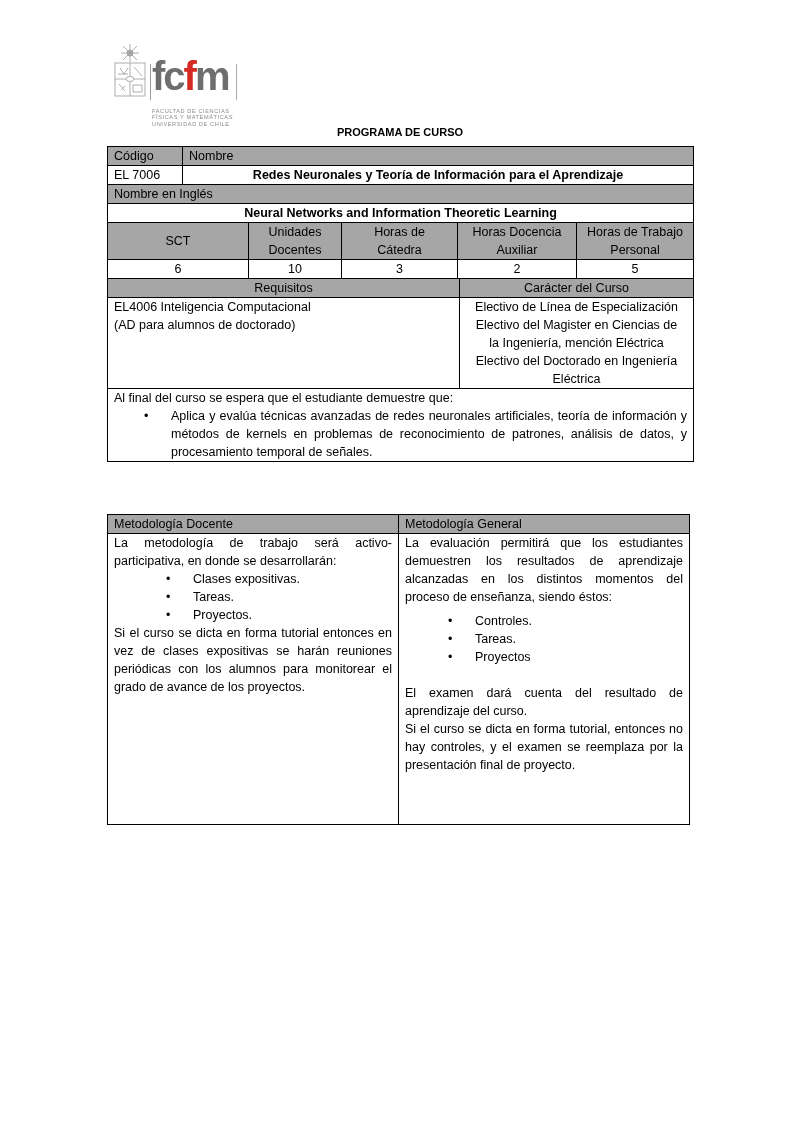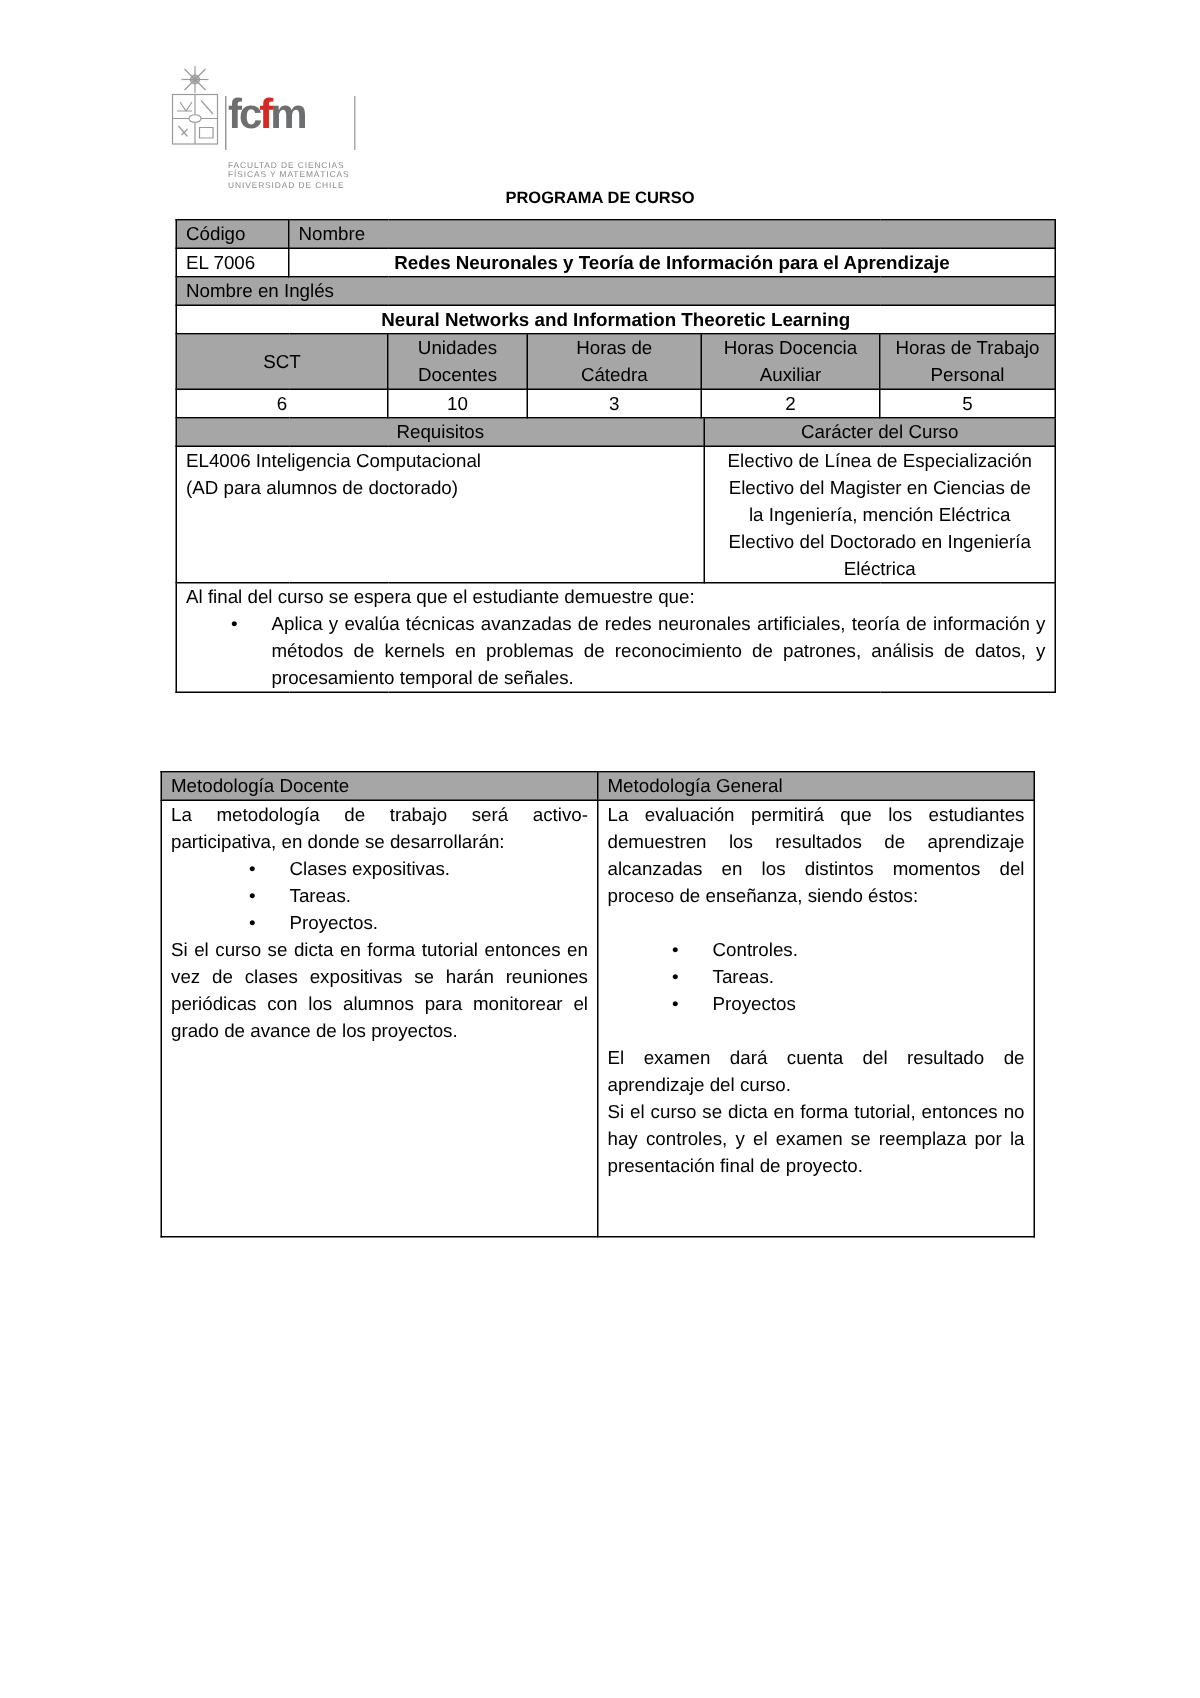--- a/index.html
+++ b/index.html
@@ -3,40 +3,40 @@
 <meta charset="utf-8">
 <style>
   html, body { margin: 0; padding: 0; background: #ffffff; }
   body { width: 800px; height: 1132px; position: relative; overflow: hidden;
          font-family: "Liberation Sans", "DejaVu Sans", sans-serif; color: #000; }
   .logo { position: absolute; left: 112px; top: 44px; width: 130px; height: 62px; }
   .crest { position: absolute; left: 0; top: 0; width: 36px; height: 56px; }
   .vline { position: absolute; left: 38px; top: 20px; width: 1px; height: 36px; background: #999; }
   .vline2 { position: absolute; left: 124px; top: 20px; width: 1px; height: 36px; background: #aaa; }
   .fcfm { position: absolute; left: 40px; top: 10px; font-family: "Liberation Sans", sans-serif;
-          font-weight: bold; font-size: 28px; letter-spacing: -2px; color: #6d6e70; line-height: 44px; }
+          font-weight: bold; font-size: 40px; letter-spacing: -2px; color: #6d6e70; line-height: 44px; }
   .fcfm .red { color: #d42a23; }
   .logo-sub { position: absolute; left: 40px; top: 64px; font-size: 5.6px; color: #8a8a8a;
               letter-spacing: 0.6px; line-height: 6.4px; white-space: nowrap; }
   .doc-title { position: absolute; left: 107px; width: 586px; top: 126px; text-align: center;
                font-weight: bold; font-size: 11px; }
   table { border-collapse: collapse; position: absolute; font-size: 12.5px; table-layout: fixed; }
   td { border: 1.5px solid #000; padding: 0 6px; vertical-align: top; line-height: 18px; }
   .g { background: #a6a6a6; }
   .c { text-align: center; }
   .b { font-weight: bold; }
   .j { text-align: justify; }
-  #t1 { left: 117px; top: 146px; width: 586px; border-radius: 31px; }
+  #t1 { left: 107px; top: 146px; width: 586px; border-radius: 31px; }
   #t2 { left: 107px; top: 514px; width: 582px; }
   ul { margin: 0; padding-left: 0; list-style: none; }
   li { position: relative; }
   .bul::before { content: "•"; position: absolute; left: -27px; }
   .res-list { padding-left: 57px; }
   .met-list { padding-left: 79px; }
-  .eva-list { padding-left: 70px; margin-top: 18px; }
+  .eva-list { padding-left: 70px; margin-top: 6px; }
 </style>
 </head>
 <body>
 
 <div class="logo">
   <svg class="crest" viewBox="0 0 36 56">
     <g stroke="#9a9a9a" stroke-width="0.8" fill="none">
       <circle cx="18" cy="9" r="3" fill="#bbb"></circle>
       <line x1="18" y1="0" x2="18" y2="18"></line>
         <line x1="9" y1="9" x2="27" y2="9"></line>

